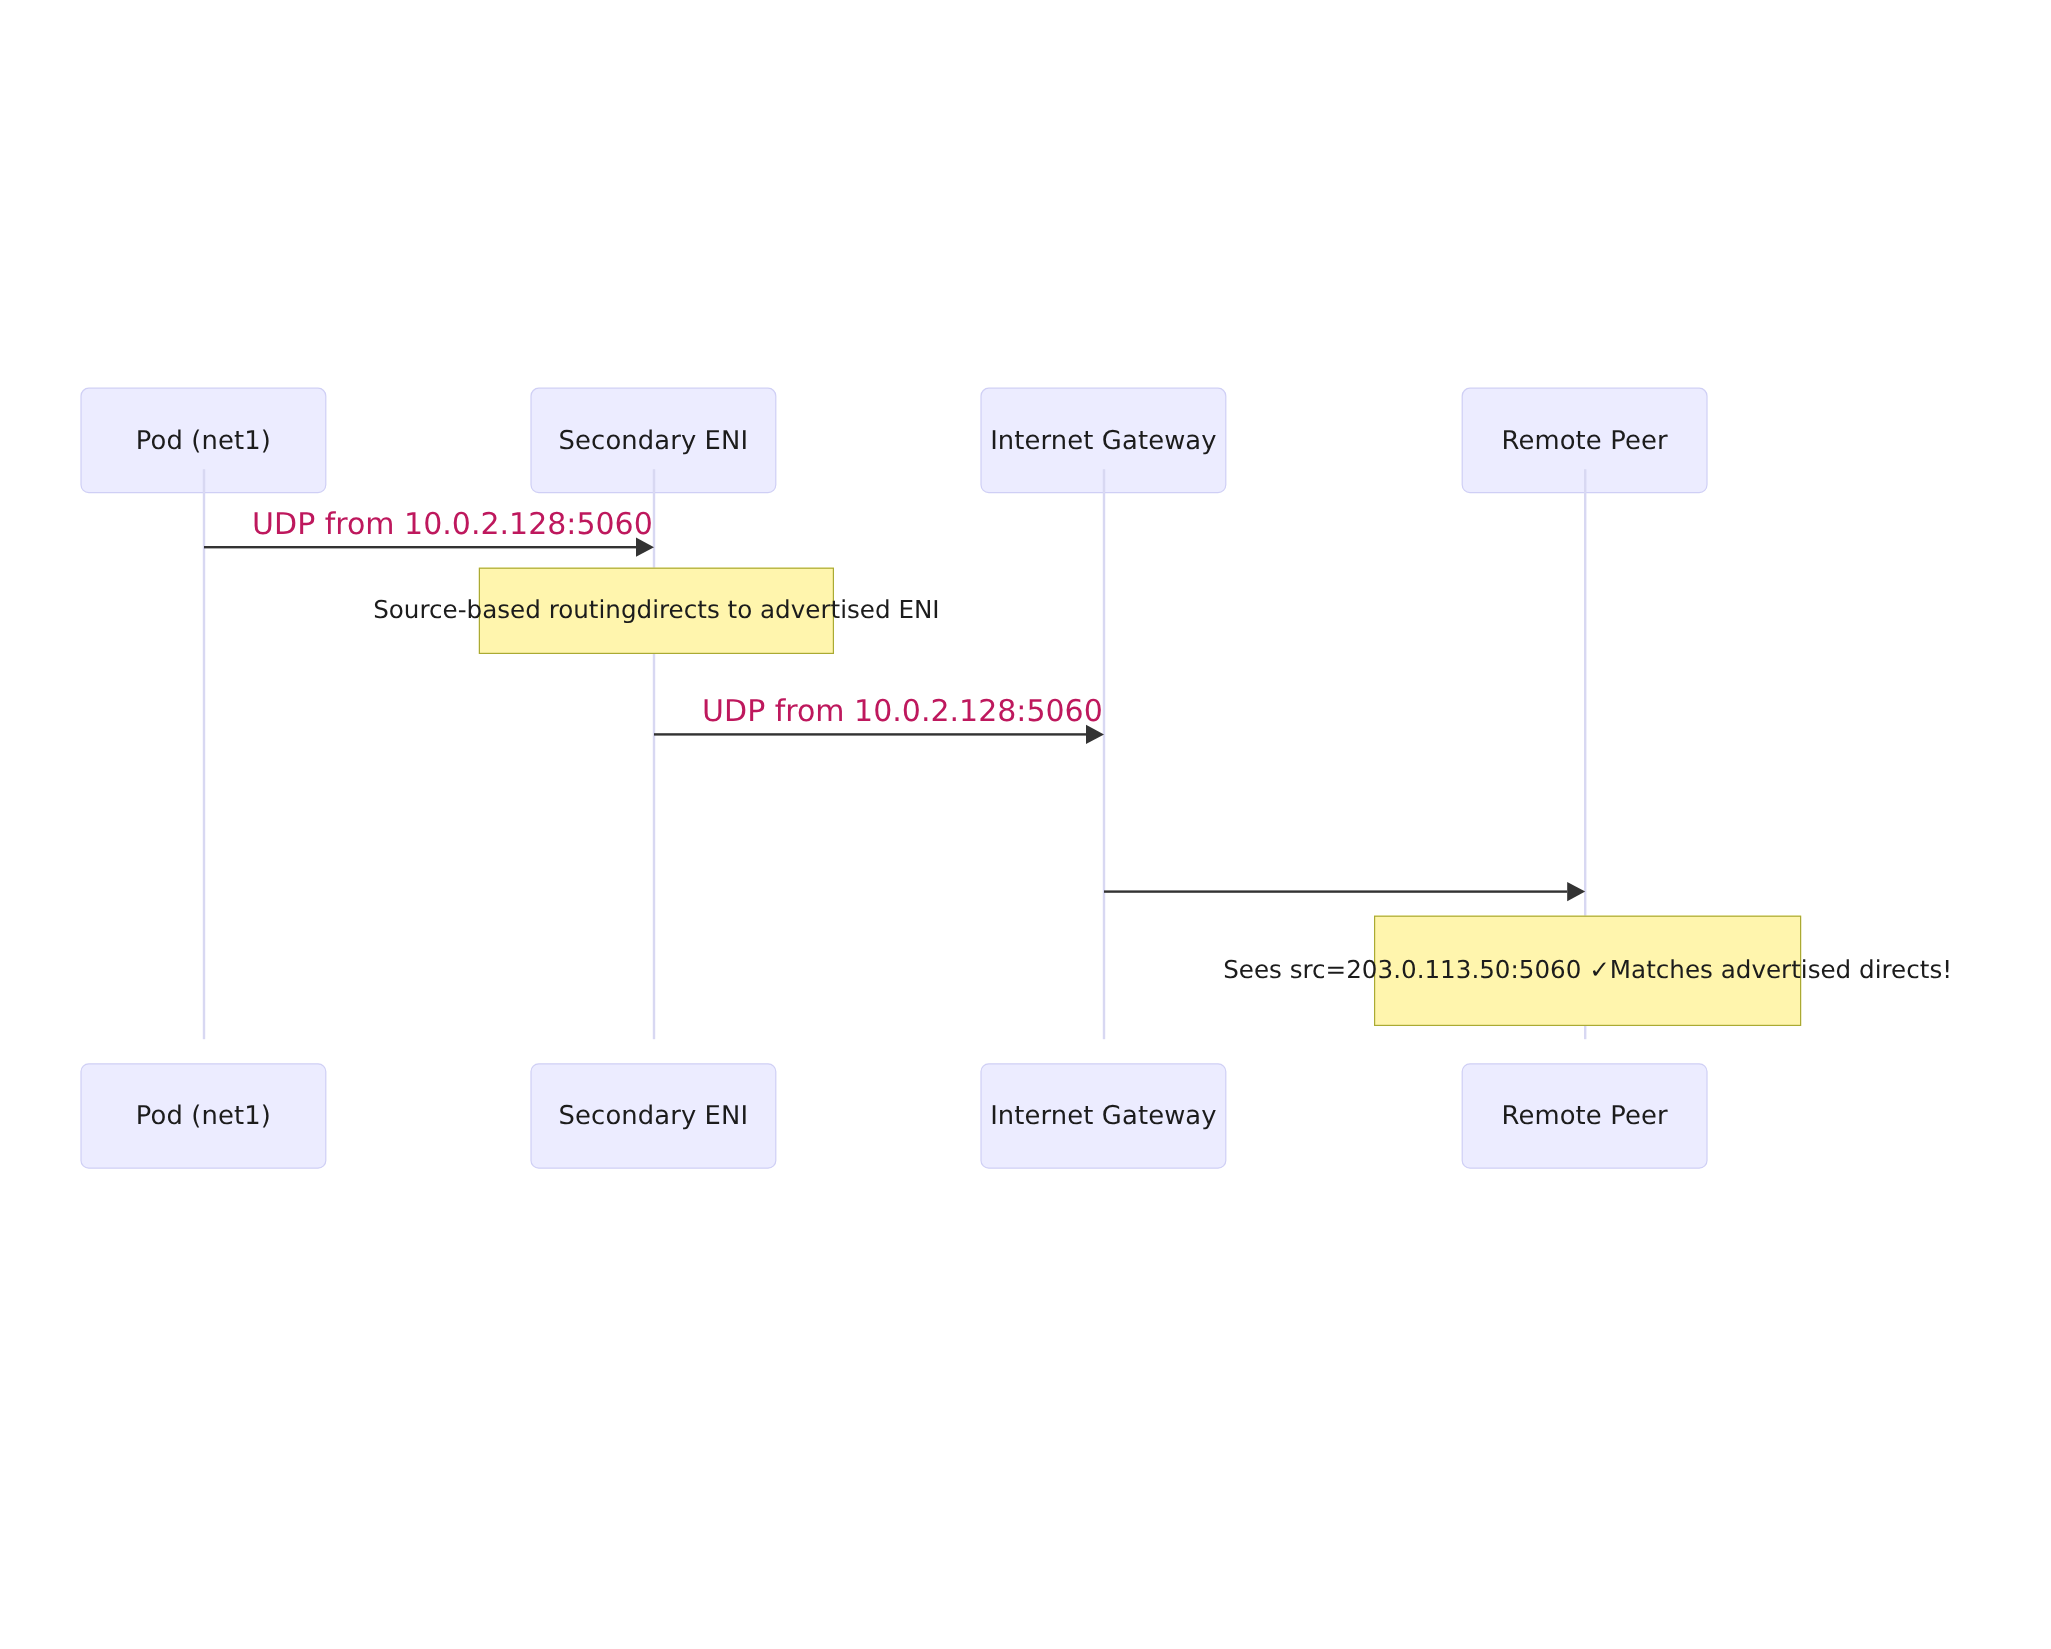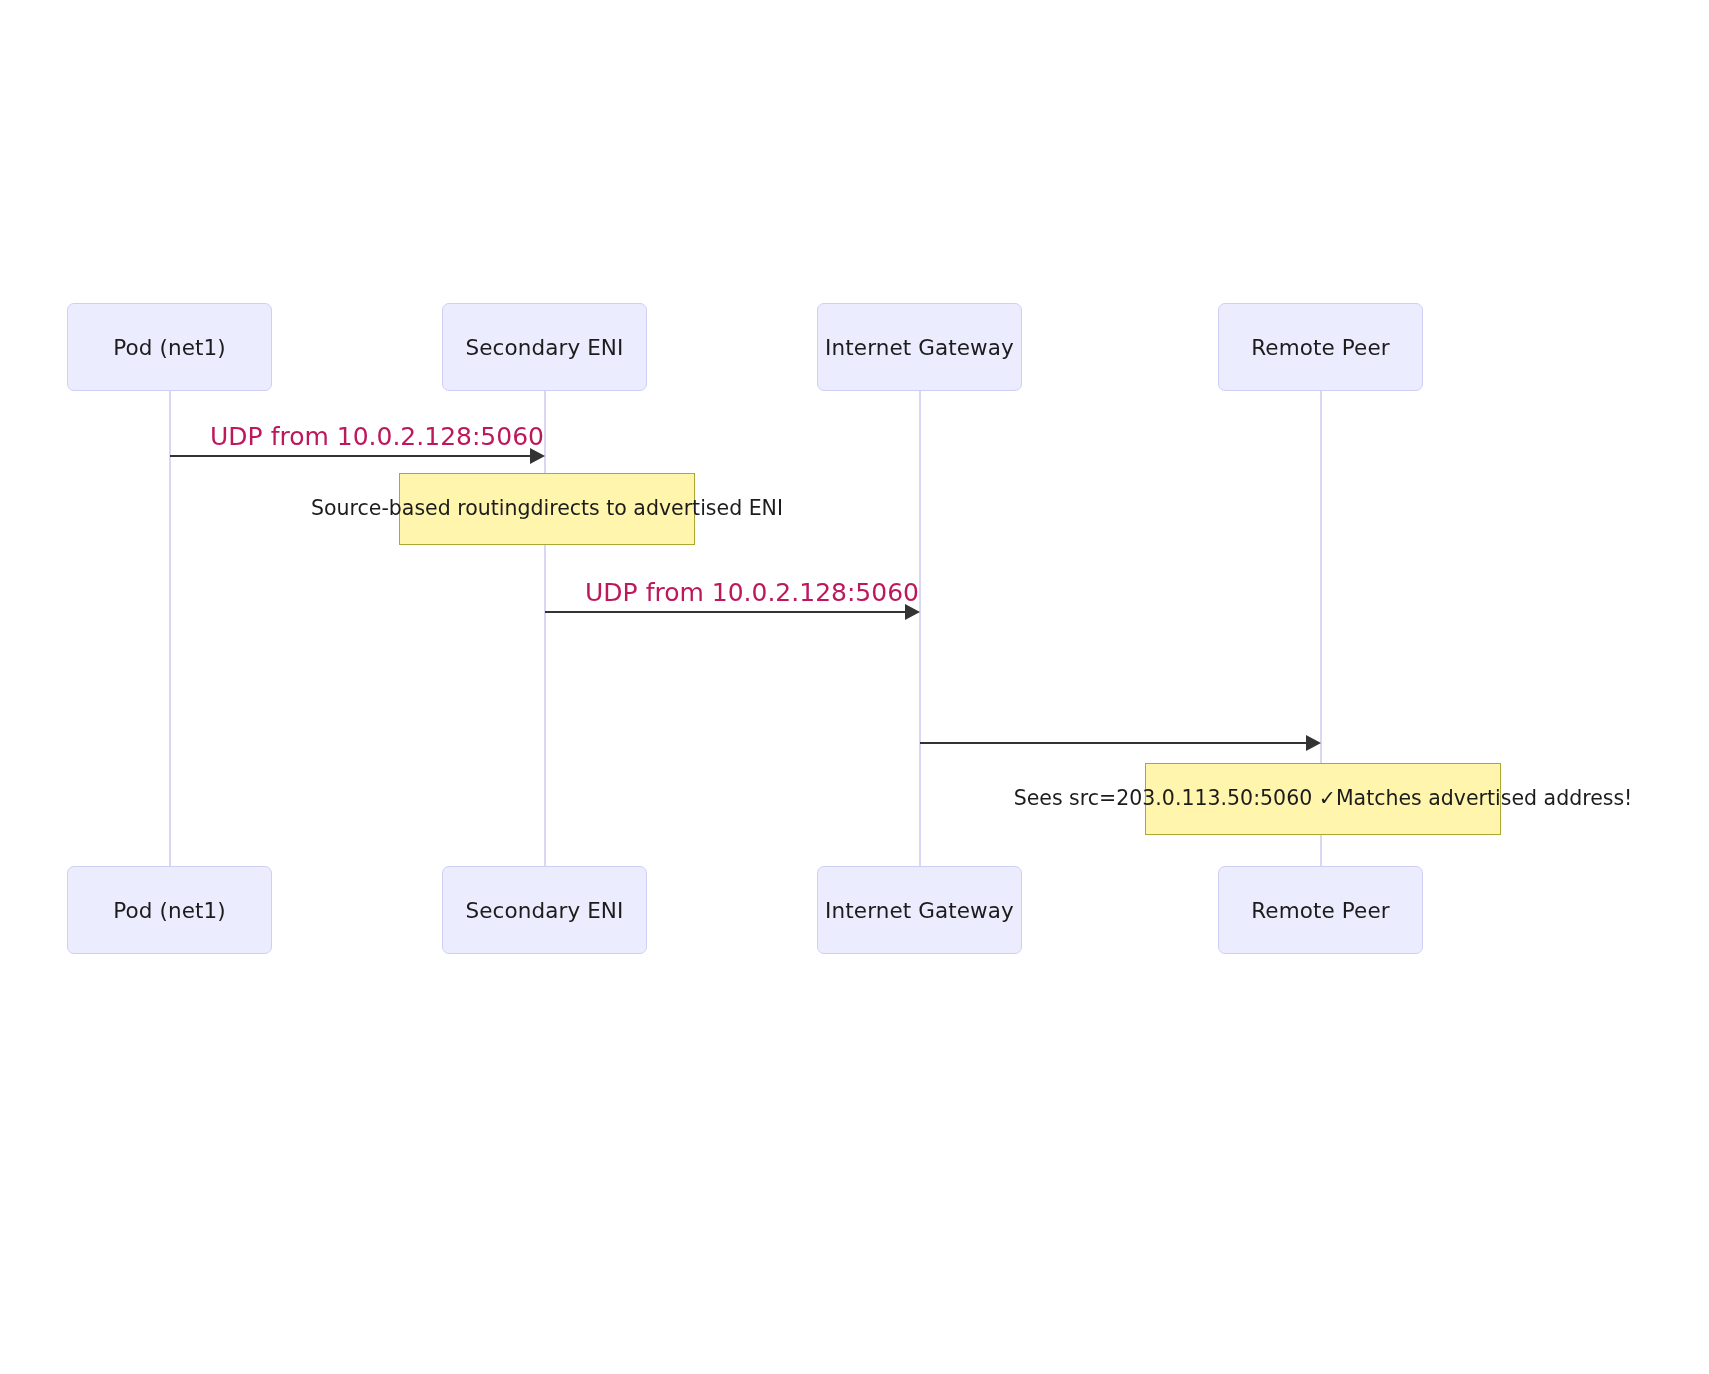--- a/index.html
+++ b/index.html
@@ -21,20 +21,21 @@
     position: absolute;
     width: 205px;
     height: 88px;
     background: #ECECFF;
     border: 1.3px solid #CFCFF5;
     border-radius: 7px;
     box-sizing: border-box;
     display: flex;
     align-items: center;
     justify-content: center;
+    margin-top: 20px;
   }
   .participant .plabel {
     font-size: 21.5px;
     color: #1c1c1c;
     letter-spacing: 0.1px;
     white-space: nowrap;
   }
 
   
   .lifeline {
@@ -121,23 +122,23 @@
   </div>
 
   <div class="msg-label" style="left:544px; top:578px; width:375px;">UDP from 10.0.2.128:5060</div>
   <div class="msg-line" style="left:545px; top:611px; width:360px;"></div>
   <div class="msg-head" style="left:905px; top:603.5px;"></div>
 
 
   <div class="msg-line" style="left:920px; top:742px; width:386px;"></div>
   <div class="msg-head" style="left:1306px; top:734.5px;"></div>
 
-  <div class="note" style="left:1145px; top:763px; width:356px; height:72px;">
+  <div class="note" style="left:1145px; top:763px; width:356px; height:92px;">
     <span class="nline">Sees src=203.0.113.50:5060 ✓</span>
-    <span class="nline">Matches advertised address!</span>
+    <span class="nline">Matches advertised directs!</span>
   </div>
 
   <div class="participant" style="left:67px; top:866px;">
     <span class="plabel">Pod (net1)</span>
   </div>
 
   <div class="participant" style="left:442px; top:866px;">
     <span class="plabel">Secondary ENI</span>
   </div>
 

